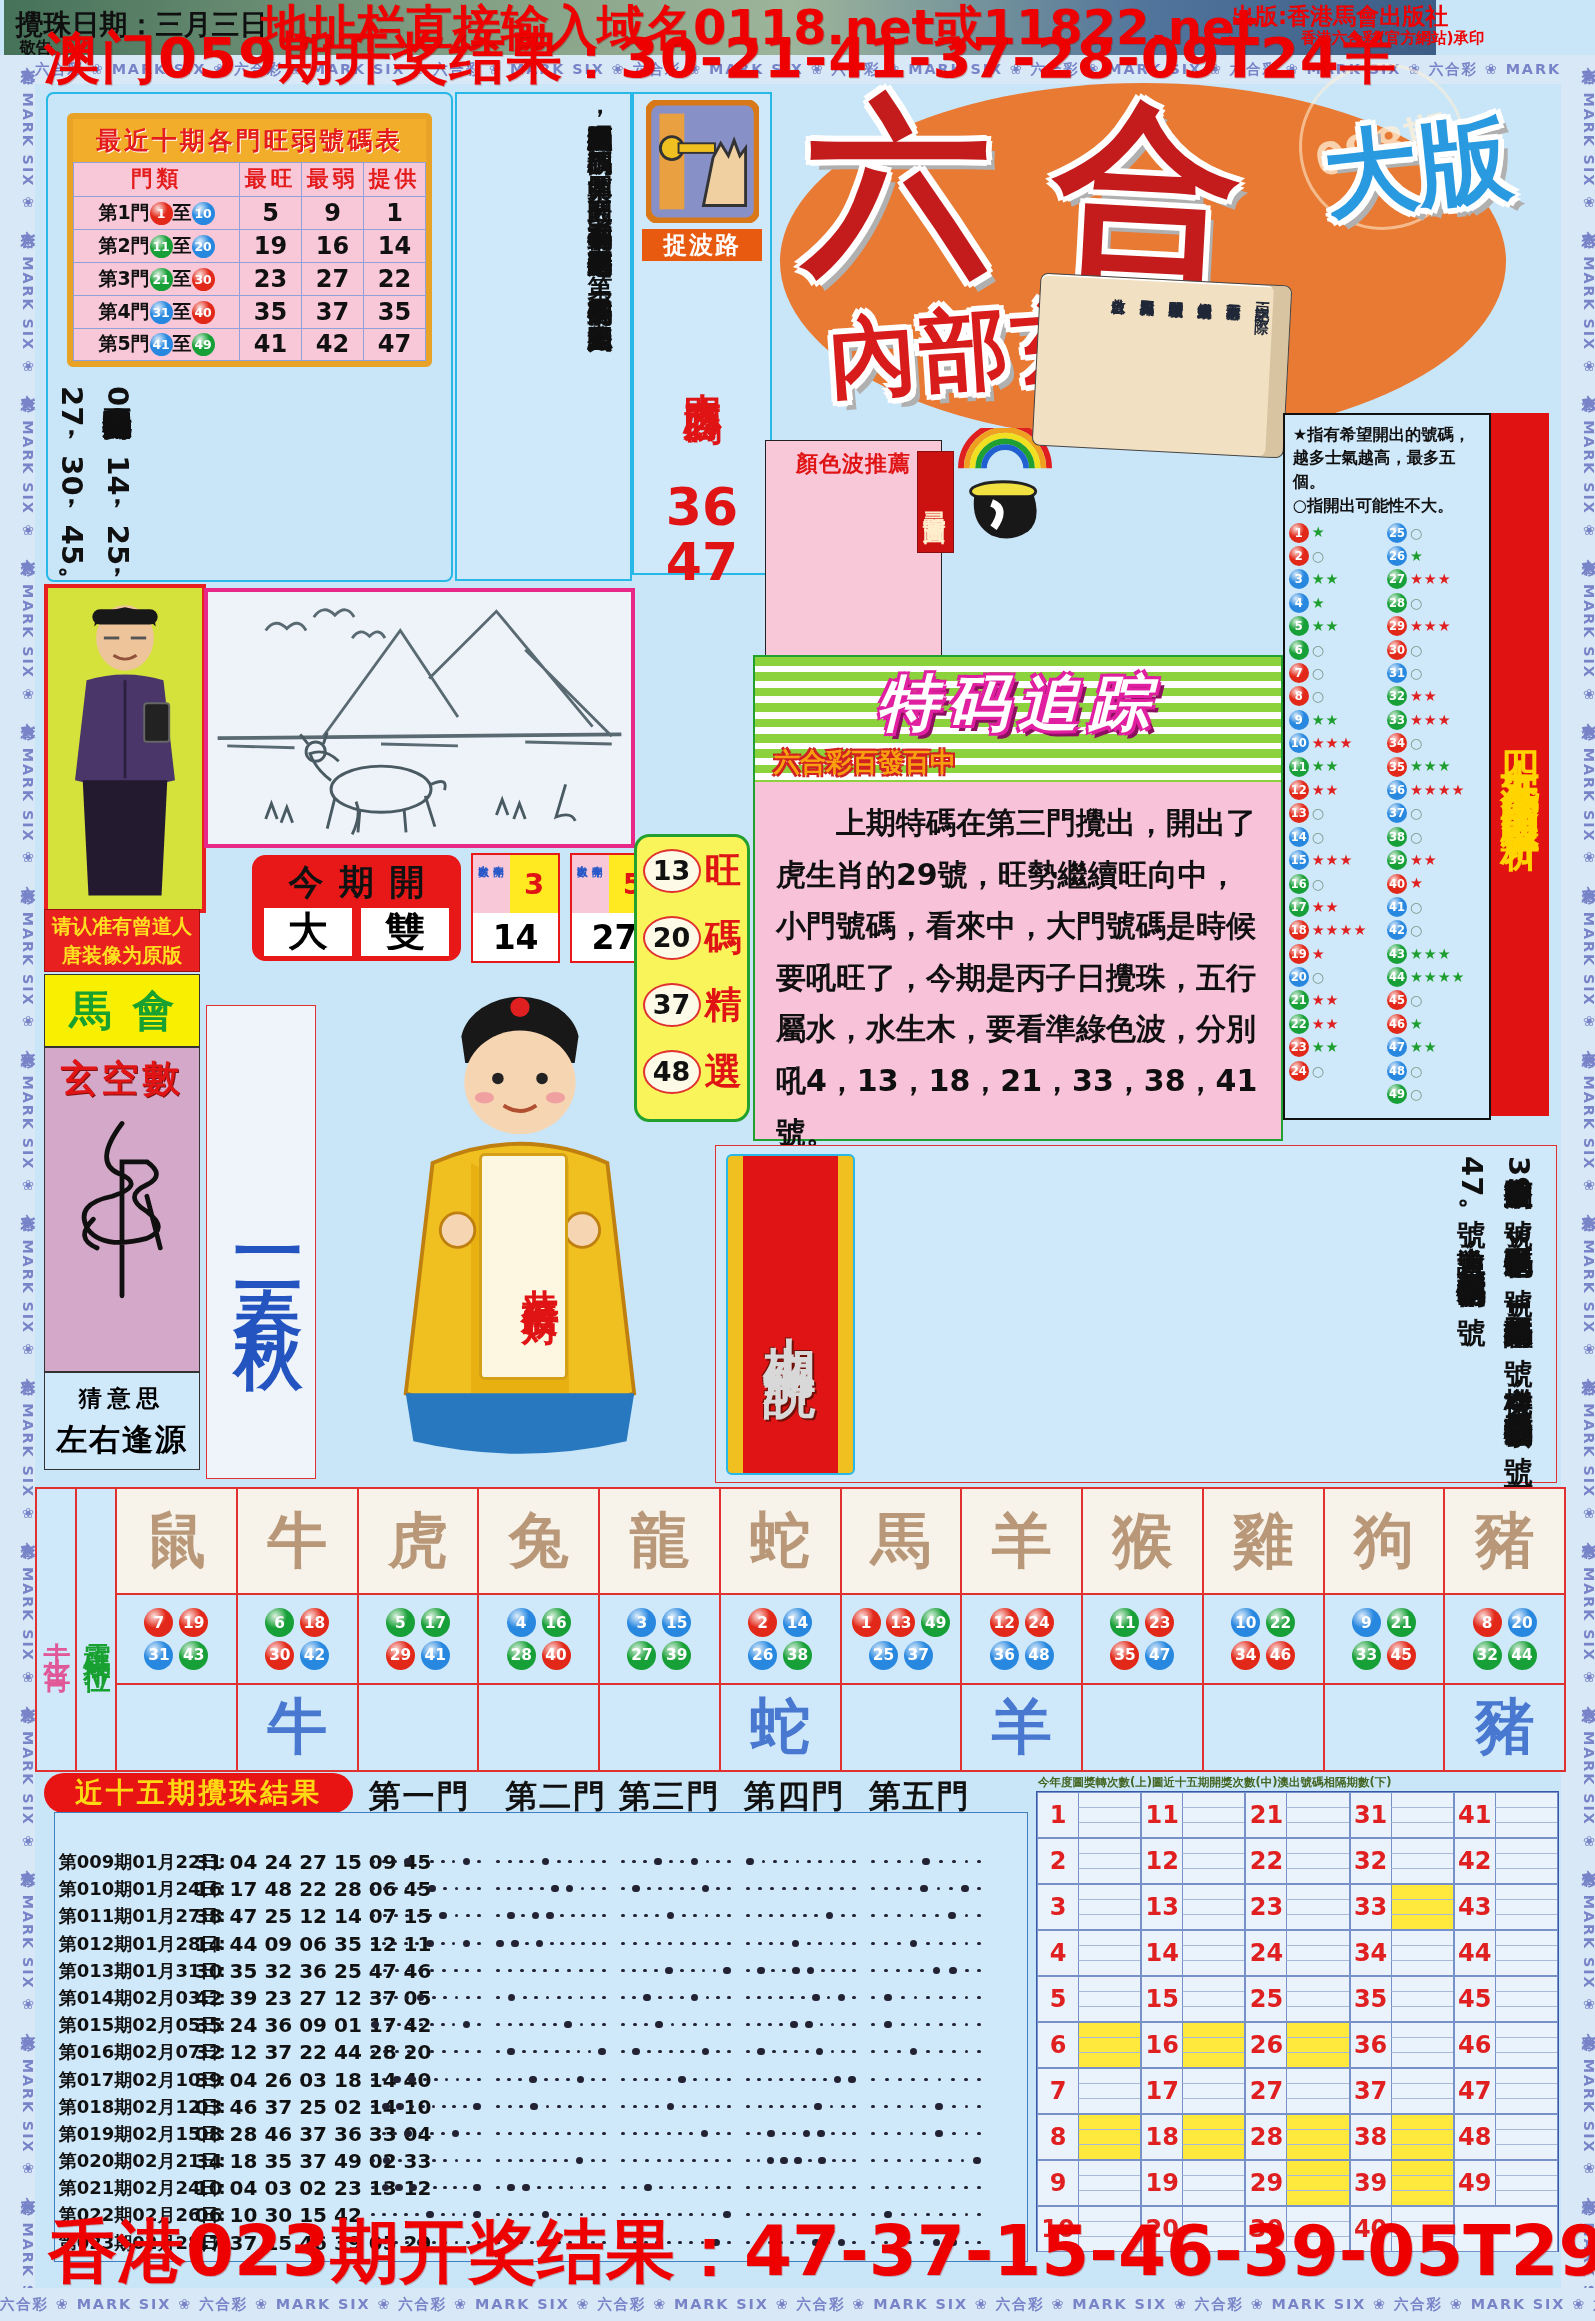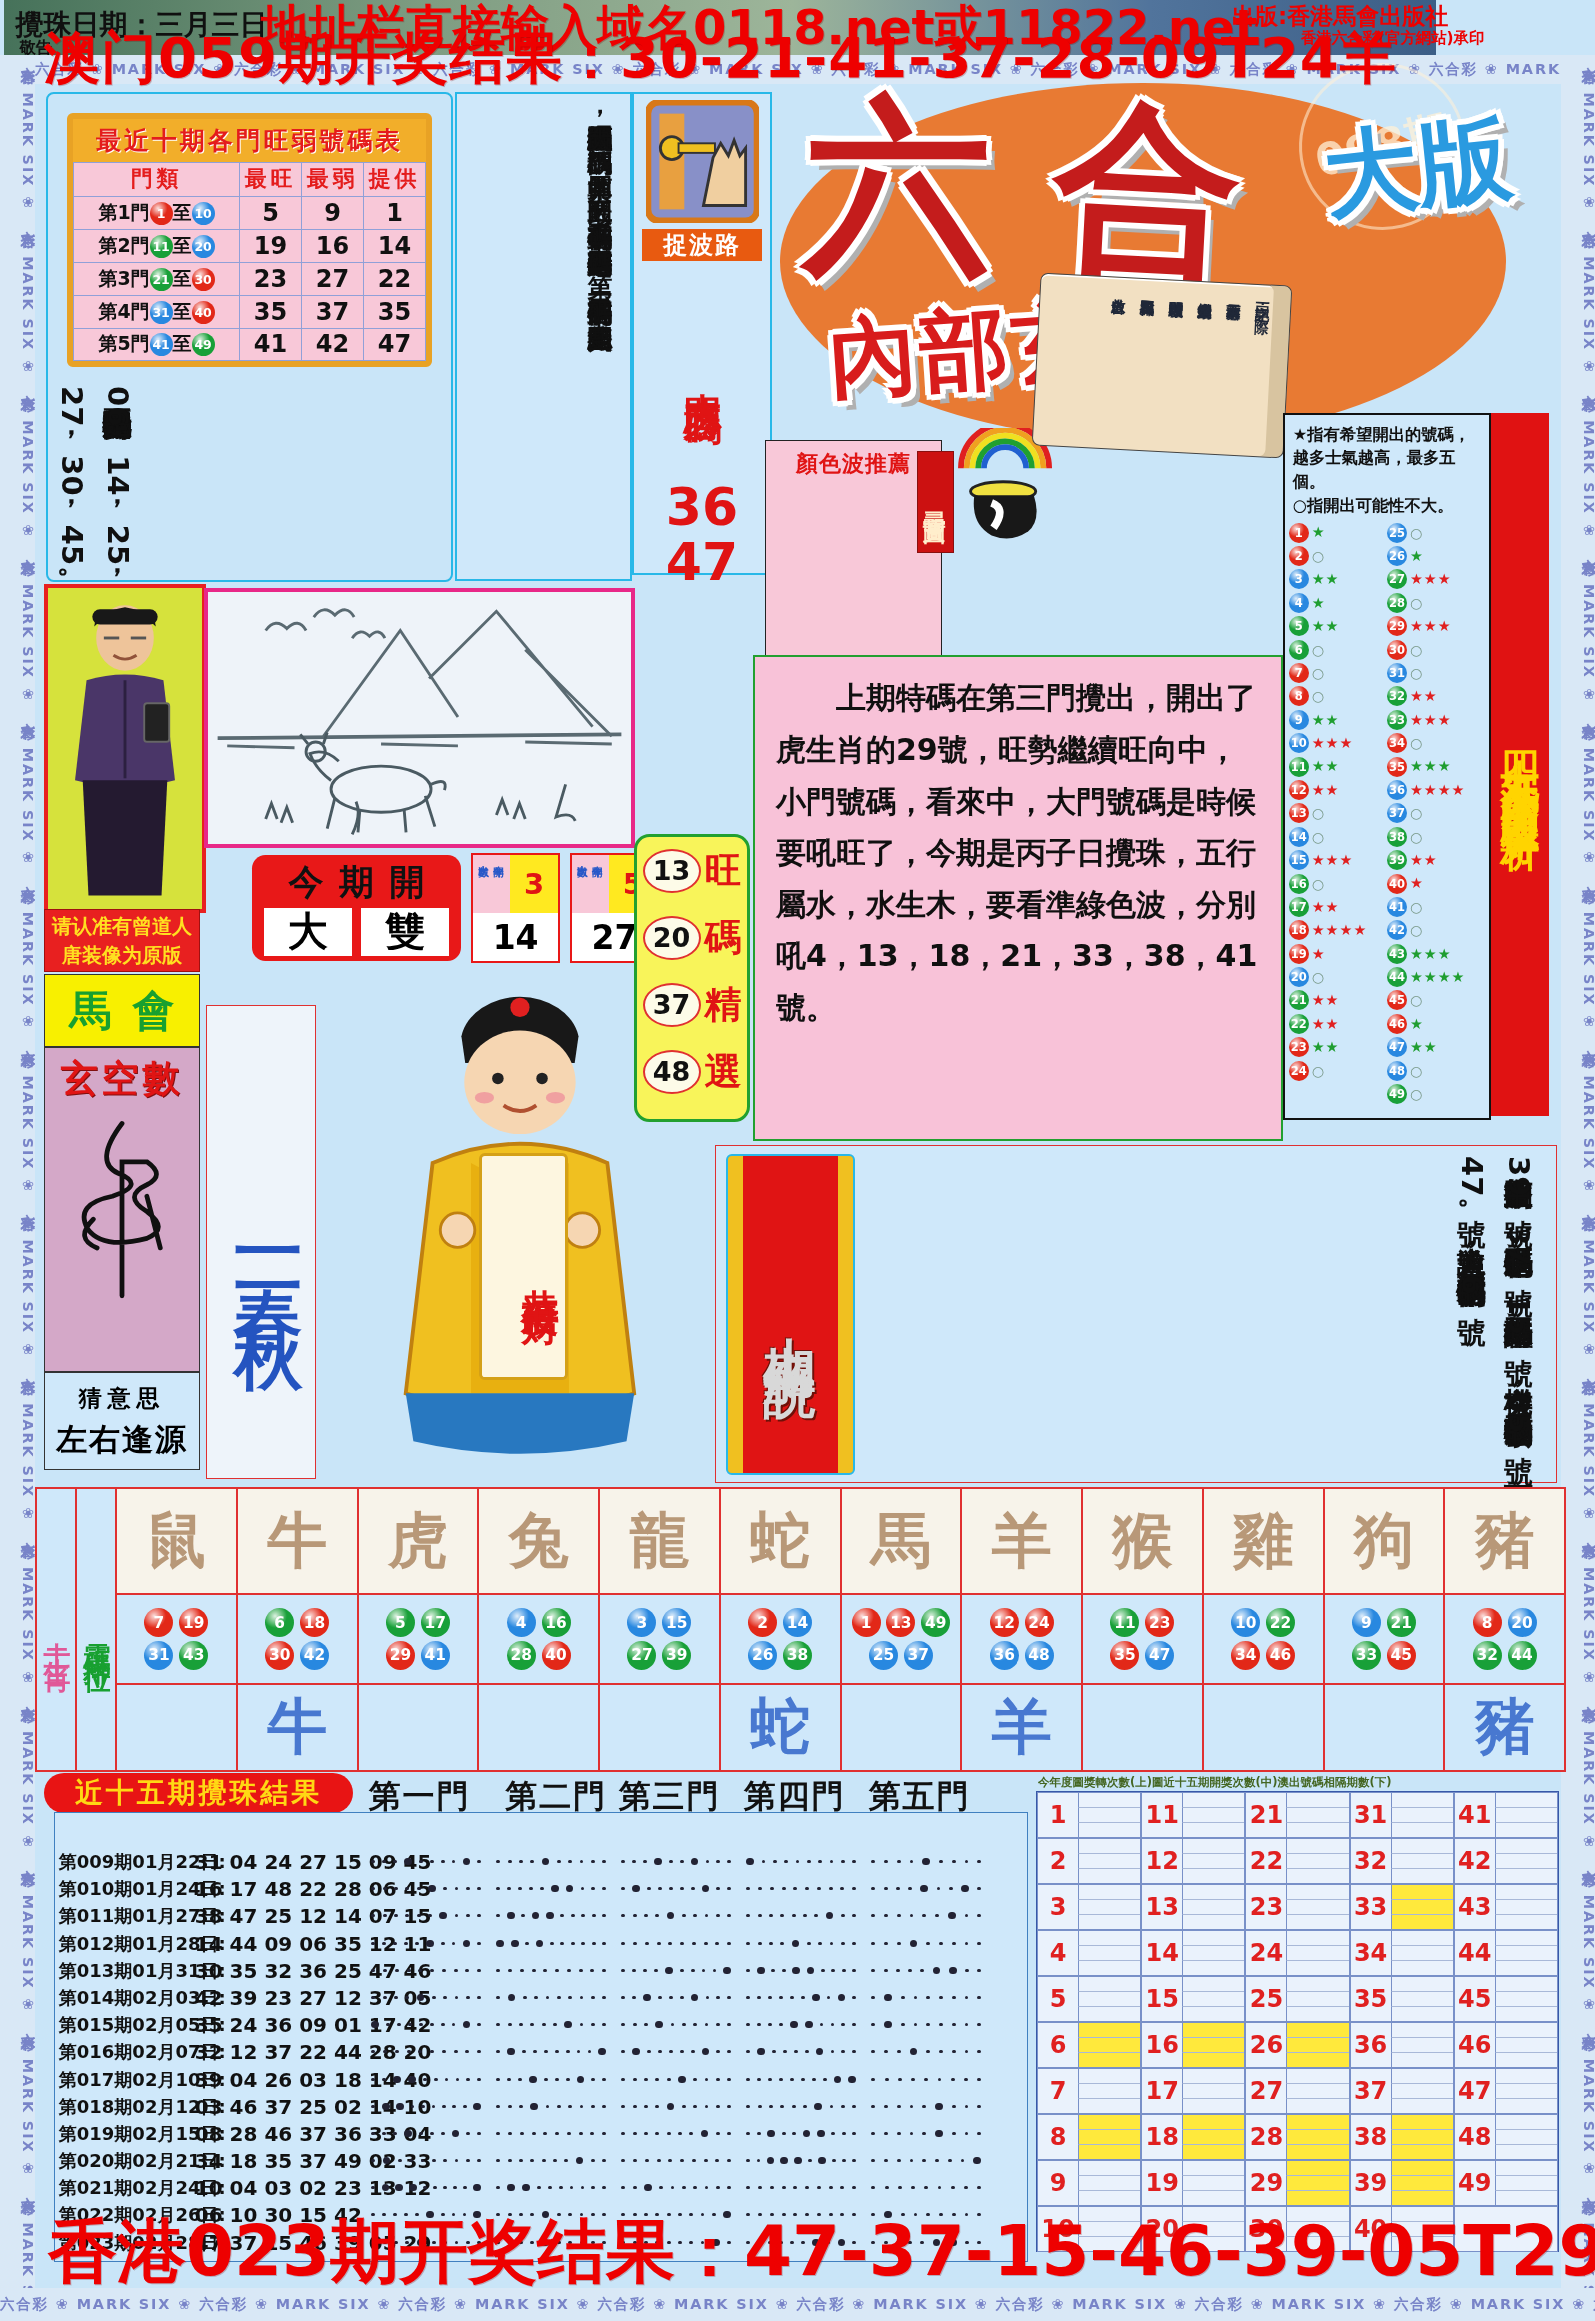--- a/index.html
+++ b/index.html
@@ -620,20 +620,24 @@
           <div class="wmch">精</div>
         </div>
         <div class="wmrow">
           <div class="wmc">48</div>
           <div class="wmch">選</div>
         </div>
       </div>
   </div>
 
   <div class="abs" id="special" style="left:753px;top:655px;width:526px;height:482px;">
+    <div class="head">
+      <div class="t1">特码追踪</div>
+      <div class="t2">六合彩百發百中</div>
+    </div>
     <div class="body">上期特碼在第三門攪出，開出了虎生肖的29號，旺勢繼續旺向中，小門號碼，看來中，大門號碼是時候要吼旺了，今期是丙子日攪珠，五行屬水，水生木，要看準綠色波，分別吼4，13，18，21，33，38，41號。</div>
   </div>
 
   <div class="abs vt" id="spring" style="left:206px;top:1005px;width:108px;height:455px;">一春一秋</div>
 
   <div class="abs" style="left:327px;top:990px;width:384px;height:486px;">
     <svg width="384" height="486" viewBox="0 0 400 506">
       <path d="M140 48 A62 50 0 0 1 262 48 L258 76 L144 76 Z" fill="#181818"></path>
       <circle cx="201" cy="18" r="10" fill="#e02020"></circle>
       <ellipse cx="201" cy="96" rx="58" ry="54" fill="#f6d6b2"></ellipse>

